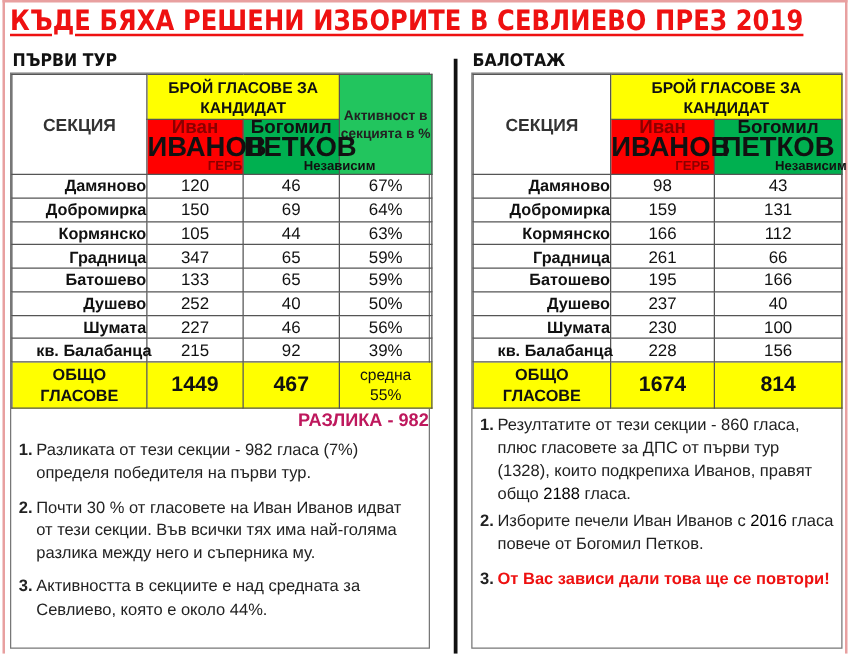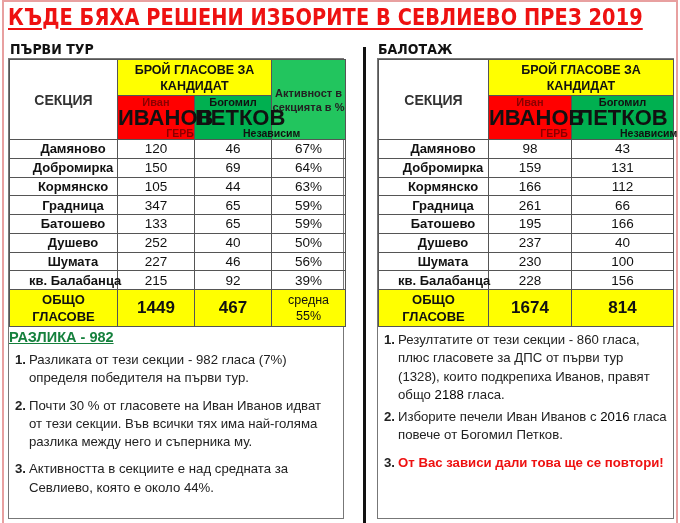--- a/index.html
+++ b/index.html
@@ -18,40 +18,40 @@
     white-space: nowrap; font-family: "DejaVu Sans", sans-serif; transform: scaleX(0.86); transform-origin: left;
   }
   .section-label {
     position: absolute; top: 41px; font-weight: bold; font-size: 14px; color: #111;
     font-family: "DejaVu Sans", sans-serif; transform: scaleX(0.9); transform-origin: left;
   }
   .divider { position: absolute; left: 363px; top: 47px; width: 3px; height: 476px; background: #111; }
   .panel { position: absolute; top: 58px; border: 1px solid #777; background: #fff; }
   table { border-collapse: collapse; width: 100%; table-layout: fixed; }
   td { border: 1px solid #555; text-align: center; font-size: 13.5px; color: #111; padding: 0; }
-  .sec-name { text-align: center; padding-left: 19px; font-weight: bold; font-size: 13px; white-space: nowrap; }
+  .sec-name { text-align: right; padding-left: 19px; font-weight: bold; font-size: 13px; white-space: nowrap; }
   .hdr-section { font-weight: bold; font-size: 14px; color: #333; }
   .yellow { background: #ffff00; }
   .red { background: #ff0000; }
   .green { background: #00b050; }
   .blue { background: #22c55e; }
   .hdr-group { font-weight: bold; font-size: 12.5px; line-height: 16px; }
-  .cand-first { font-size: 11px; font-weight: bold; display: block; line-height: 12px; }
+  .cand-first { font-size: 15px; font-weight: bold; display: block; line-height: 12px; }
   .cand-last { font-size: 22px; font-weight: bold; display: block; line-height: 19px; }
   .cand-party { font-size: 10.5px; font-weight: bold; display: block; line-height: 12px; padding-left: 48px; }
   .red .cand-first, .red .cand-party { color: #8b0000; }
   .red .cand-last { color: #111; }
   .green .cand-first, .green .cand-party, .green .cand-last { color: #111; }
   .turnout-hdr { font-weight: bold; font-size: 11px; line-height: 14px; color: #222; }
   .data-row td { height: 18.75px; }
   .total-row td { height: 37px; font-weight: bold; }
   .total-label { font-size: 13px; line-height: 17px; }
   .total-num { font-size: 17px; }
   .total-avg { font-weight: normal !important; font-size: 12.5px; line-height: 16px; }
-  .diff-title { color: #15803d; font-weight: bold; font-size: 14.5px; text-align: left; margin-top: 2px; text-decoration: underline; }
+  .diff-title { color: #be185d; font-weight: bold; font-size: 14.5px; text-align: right; margin-top: 2px; }
   .notes { padding: 6px 6px 0 6px; font-size: 13.2px; color: #222; line-height: 18.3px; }
   .note { display: flex; margin-bottom: 9px; }
   .note .num { font-weight: bold; width: 14px; flex: none; }
   .note.tight { margin-bottom: 4px; }
   .note b { font-weight: normal; color: #000000; }
   .note.red-text .txt { color: #ee1111; font-weight: bold; }
 </style>
 </head>
 <body>
 

